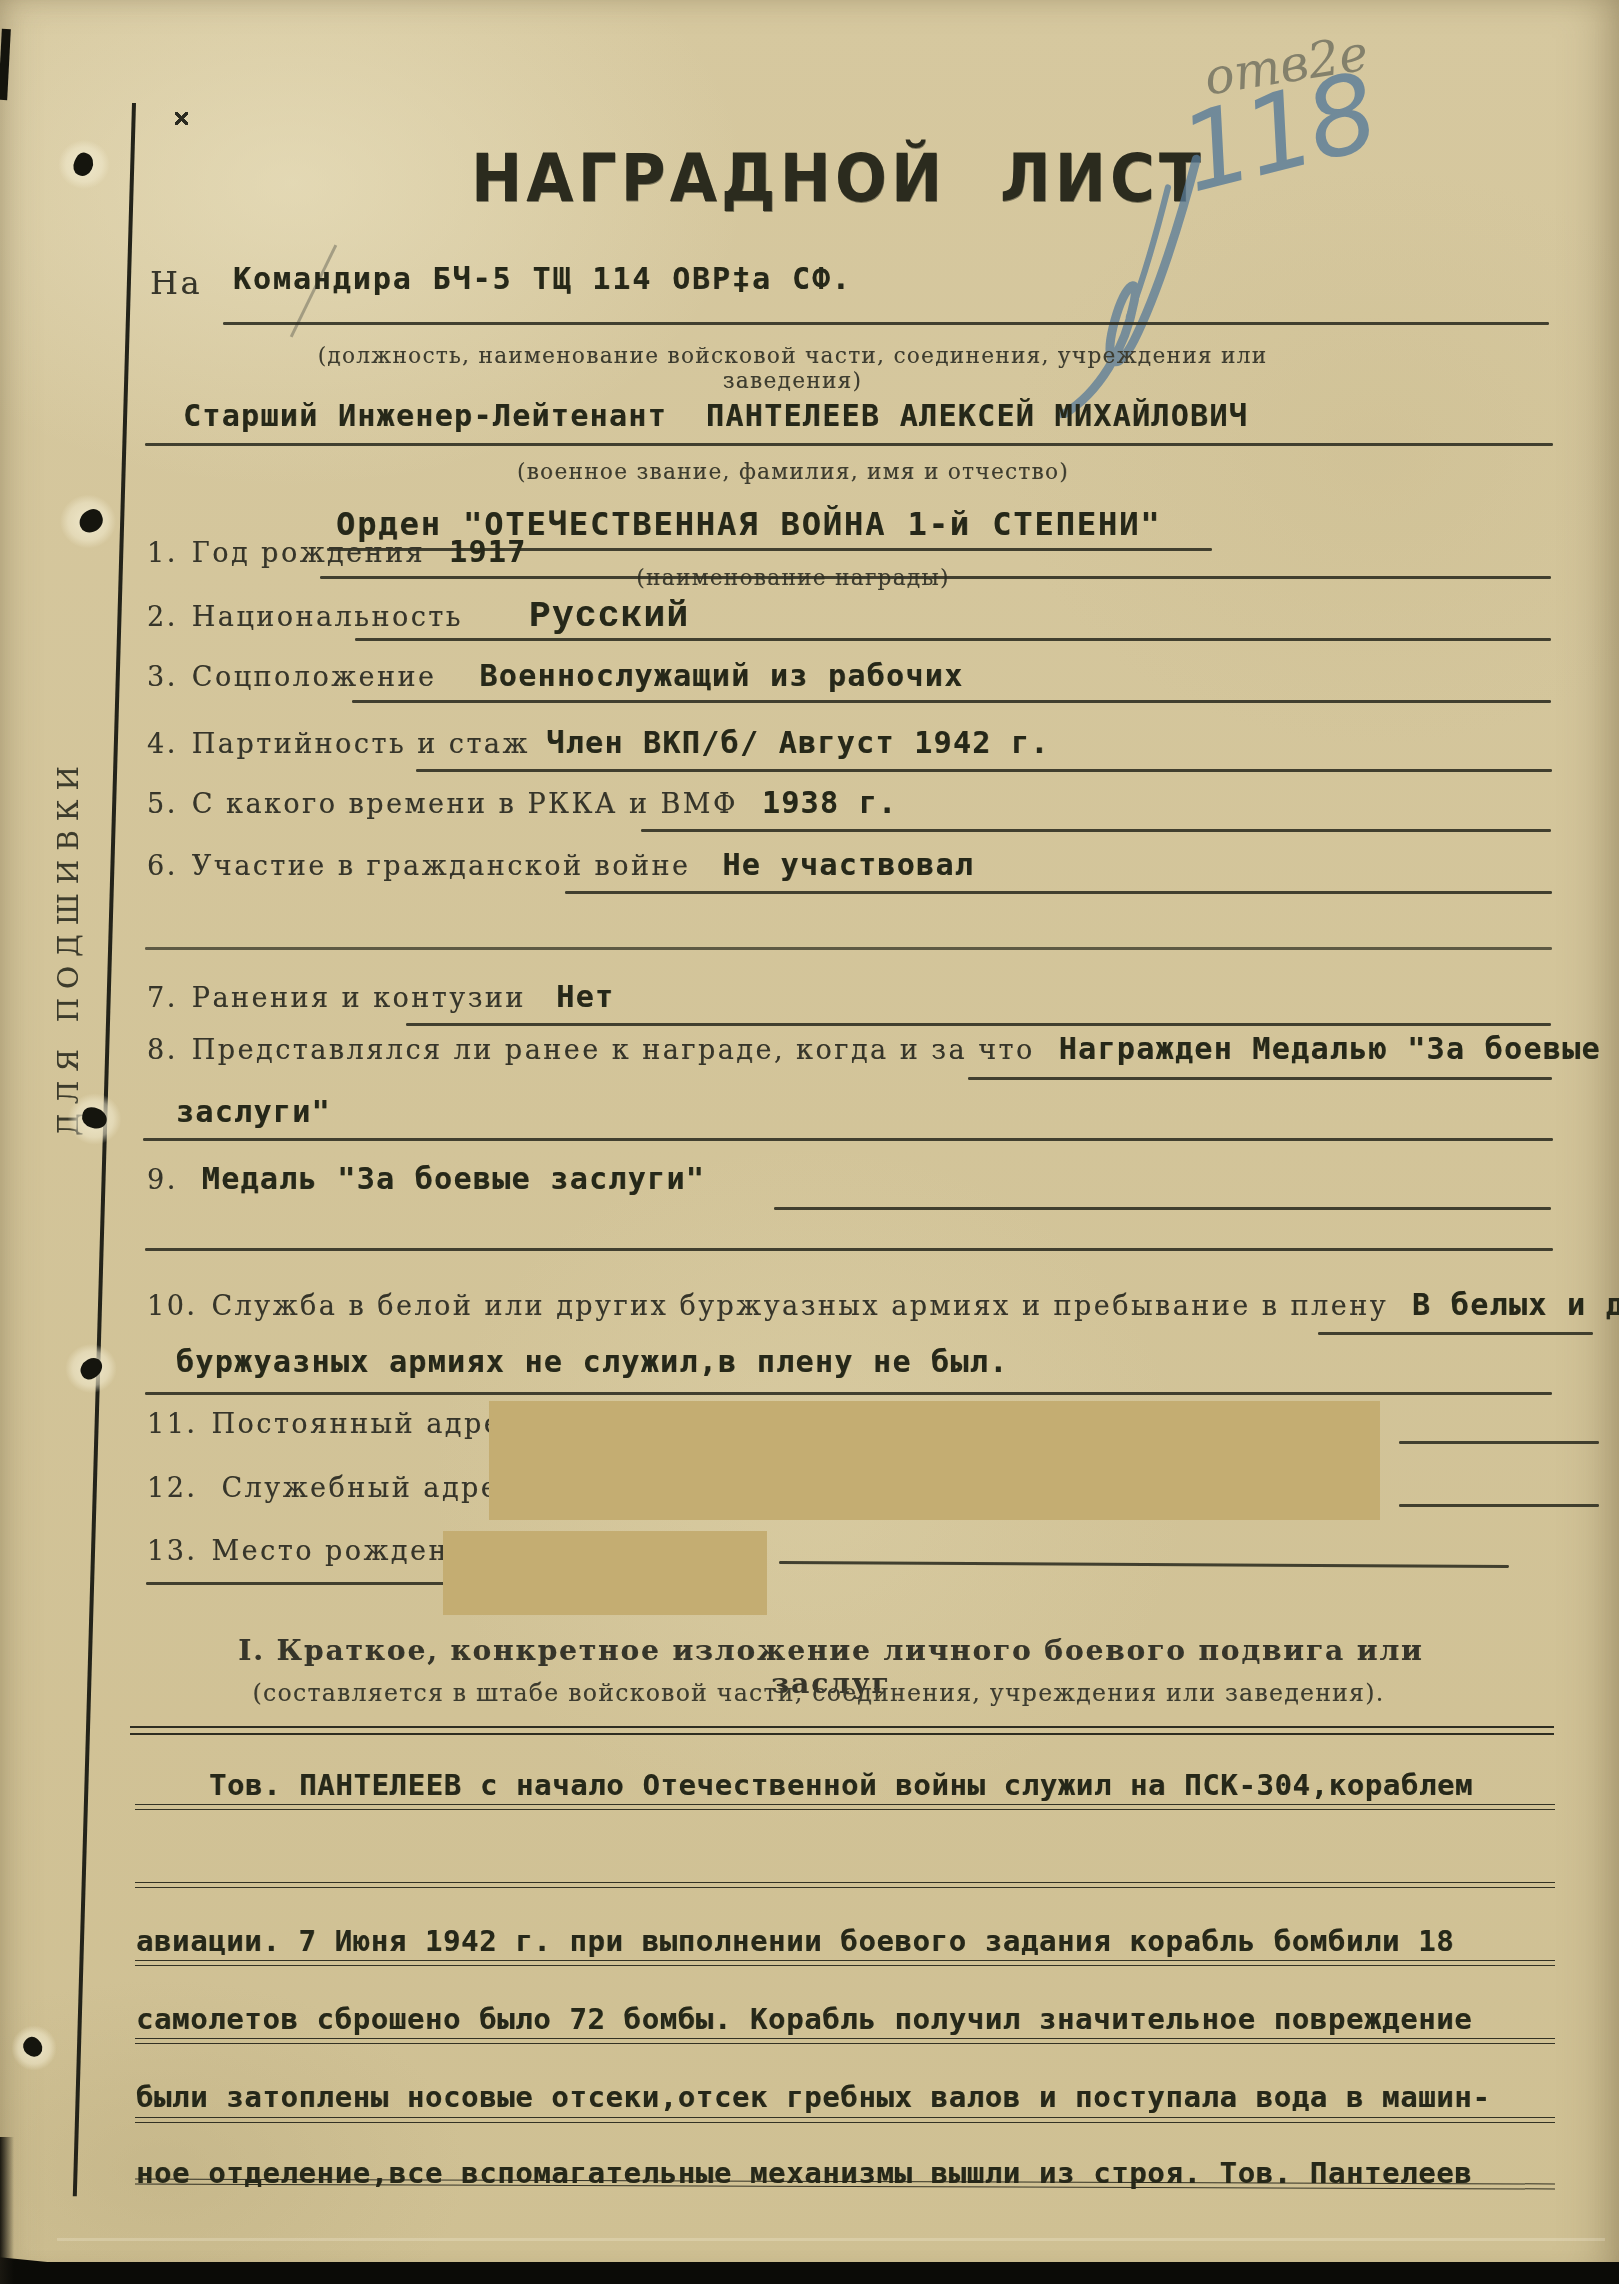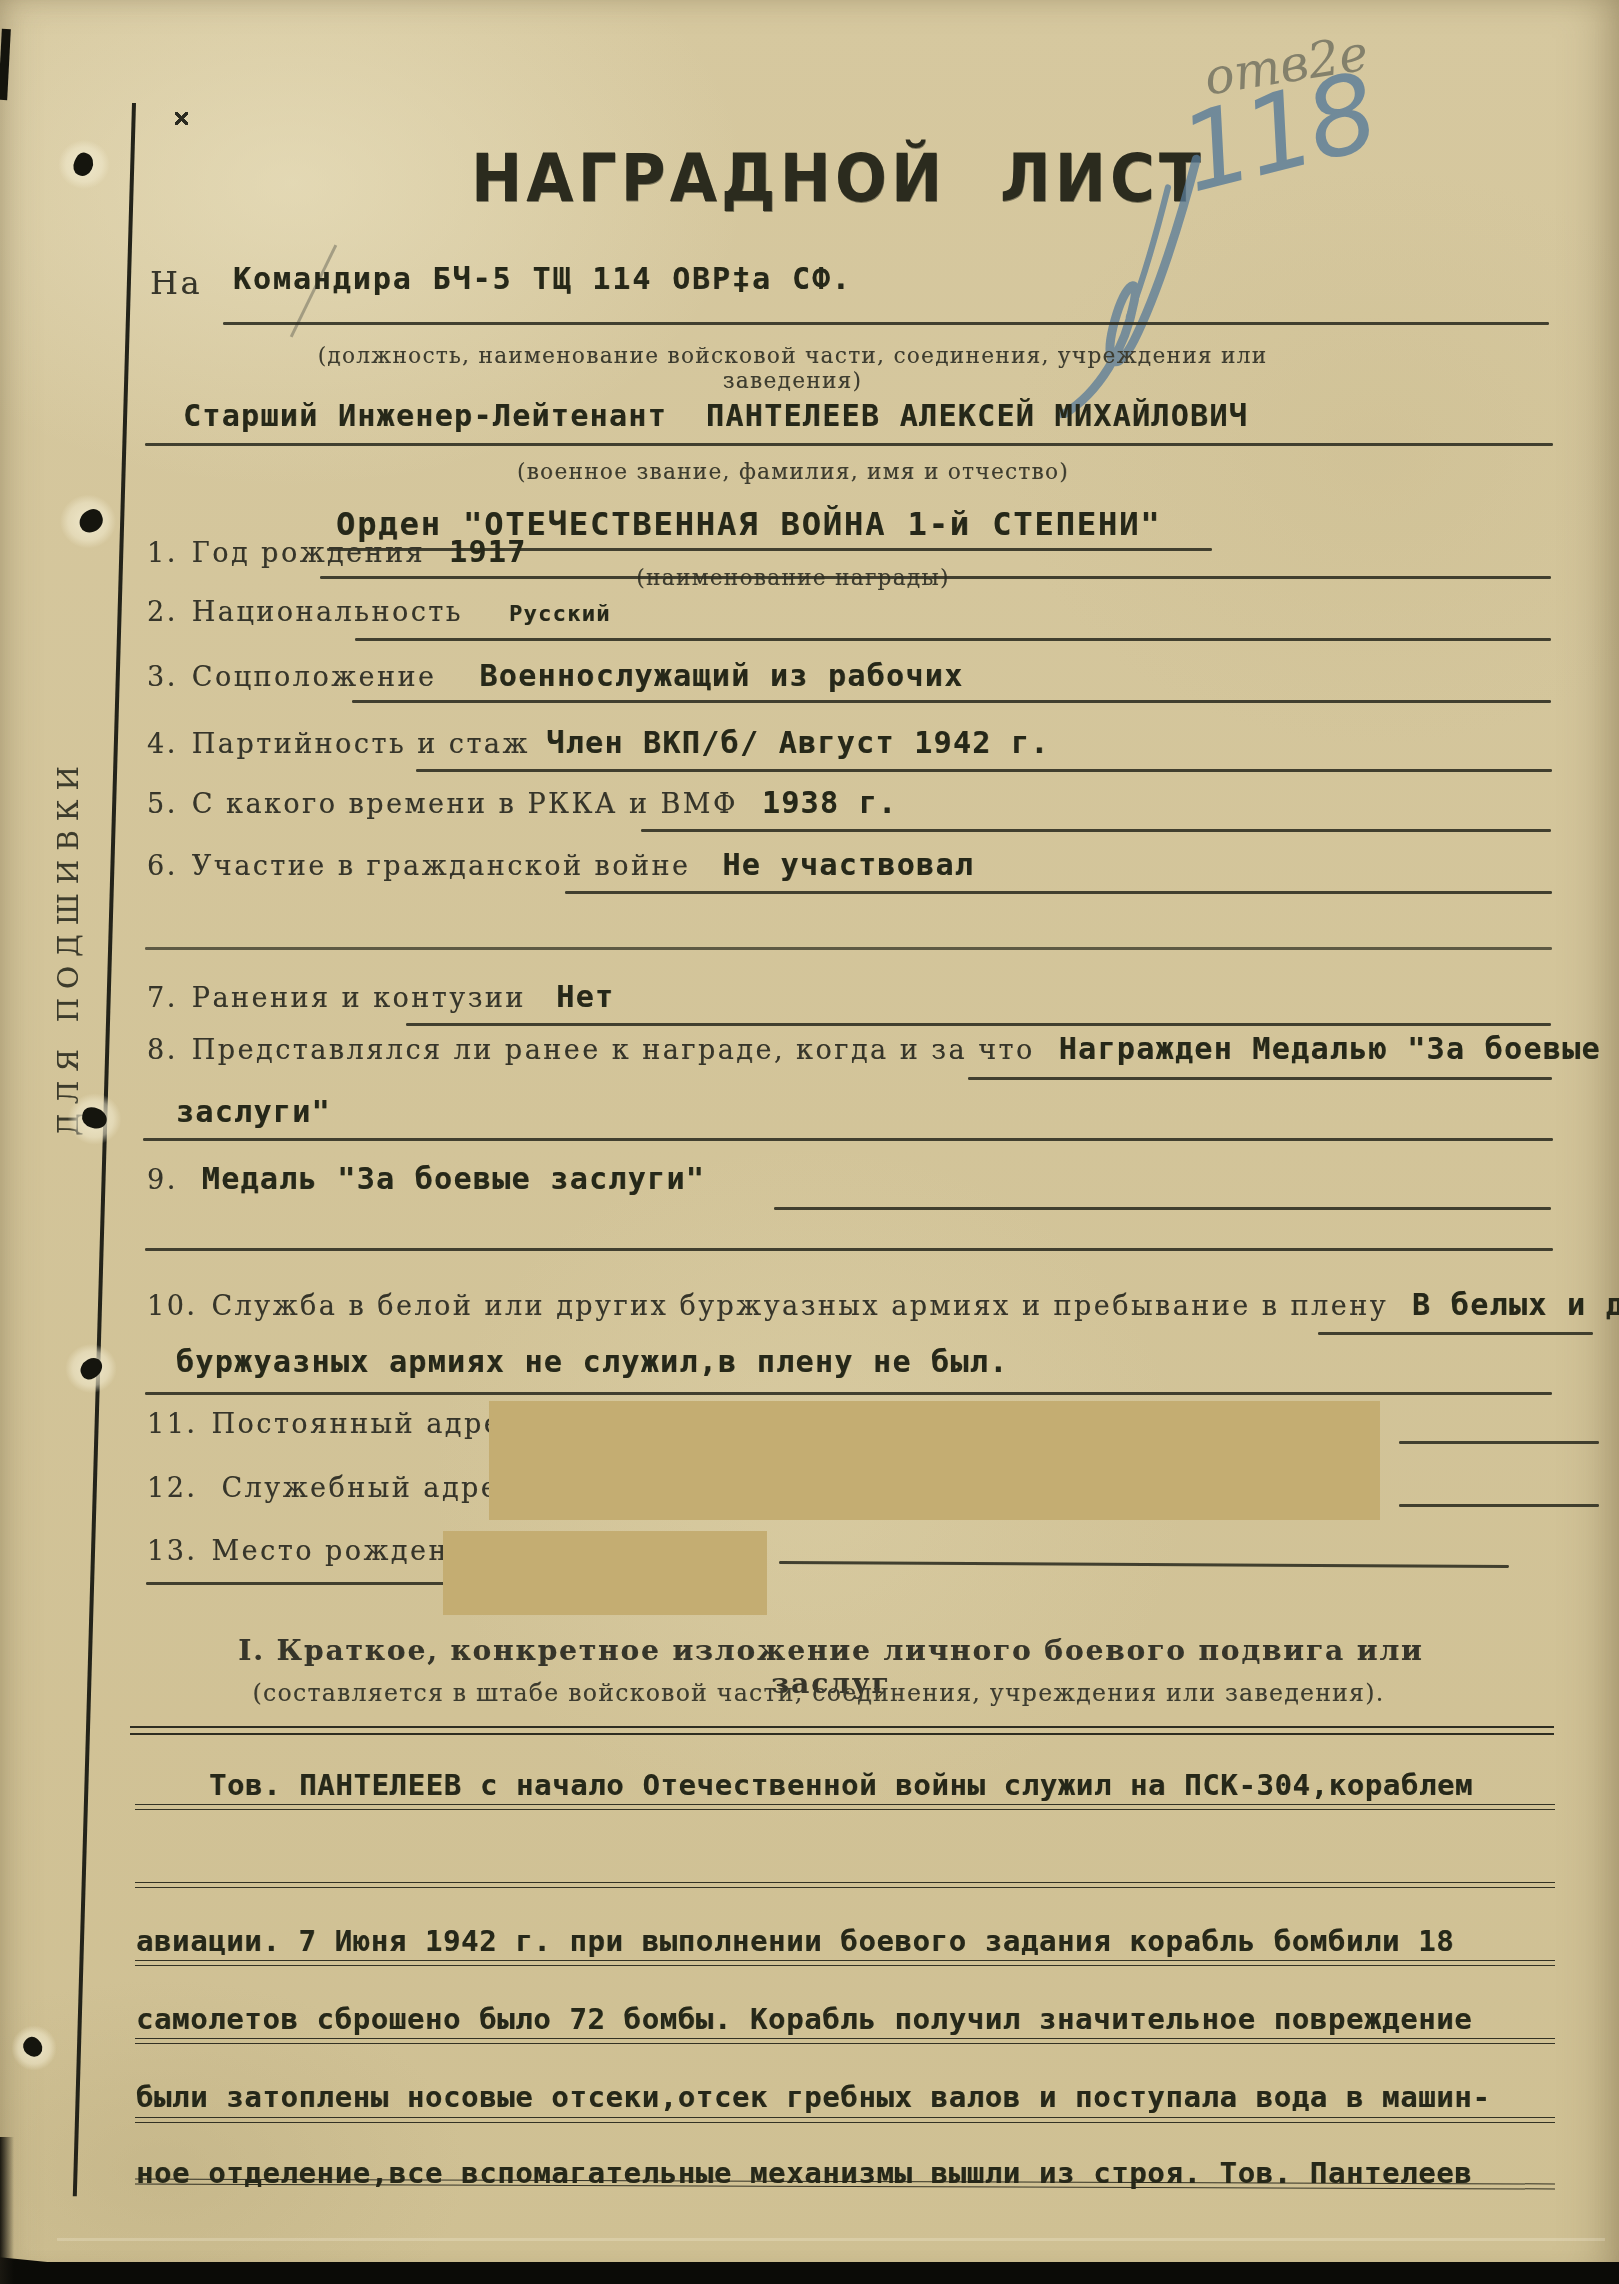--- a/index.html
+++ b/index.html
@@ -96,21 +96,21 @@
   <div class="abs row" style="left:147px;top:534px;">
     <span class="lbl" style="font-size:27px;">1.</span>
     <span class="lbl" style="font-size:27px;">Год рождения</span>
     <span class="typ val" style="font-size:30px;">1917</span>
   </div>
   <div class="abs ul" style="left:320px;top:576px;width:1231px;"></div>
 
   <div class="abs row" style="left:147px;top:596px;">
     <span class="lbl" style="font-size:27px;">2.</span>
     <span class="lbl" style="font-size:27px;text-align:center;">Национальность</span>
-    <span class="typ val" style="font-size:22px;margin-left:32px;">Русский</span>
+    <span class="typ val" style="font-size:36px;margin-left:52px;font-family:Liberation Mono, monospace;">Русский</span>
   </div>
   <div class="abs ul" style="left:355px;top:638px;width:1196px;"></div>
 
   <div class="abs row" style="left:147px;top:658px;">
     <span class="lbl" style="font-size:27px;">3.</span>
     <span class="lbl" style="font-size:27px;">Соцположение</span>
     <span class="typ val" style="font-size:30px;margin-left:29px;">Военнослужащий из рабочих</span>
   </div>
   <div class="abs ul" style="left:352px;top:700px;width:1199px;"></div>
 

